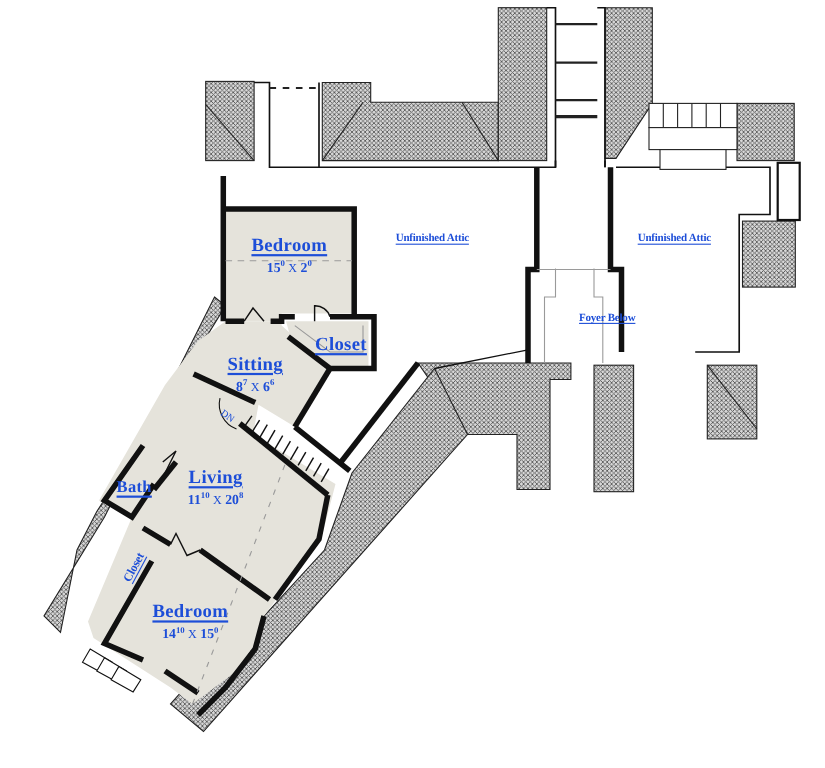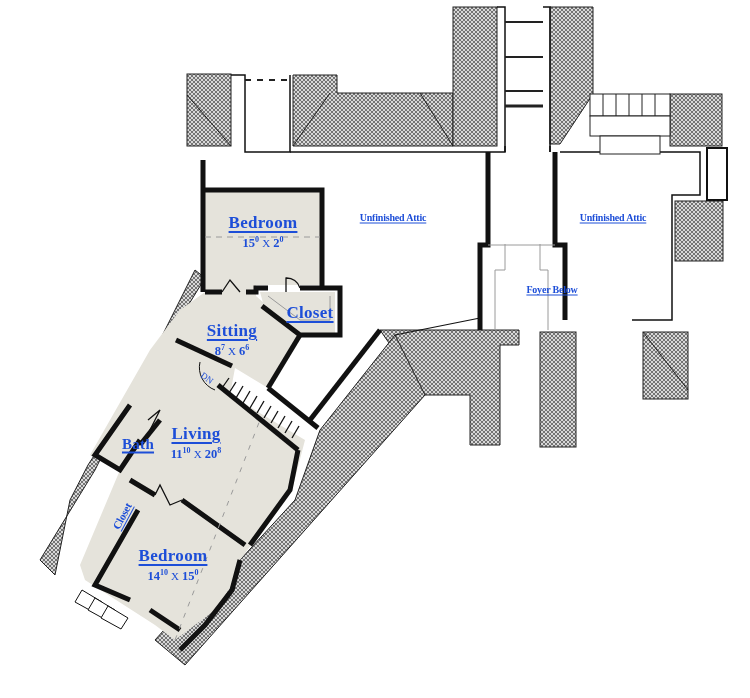--- a/index.html
+++ b/index.html
@@ -176,21 +176,21 @@
 
 <div class="label" style="left:196px; top:443px;">
   <div class="room-name">Living</div>
   <div class="room-dim">
     <span>11</span><sup>10</sup>
     <span style="font-weight:normal;font-size:11px;">X</span>
     <span>20</span><sup>8</sup>
   </div>
 </div>
 
-<div class="label" style="left:122px; top:444px;margin-left:16px;">
+<div class="label" style="left:122px; top:444px;">
   <div class="room-name" style="font-size:15px;">Bath</div>
 </div>
 
 <div class="label" style="left:122px; top:515px;">
   <div class="small-name rot" style="transform:rotate(-62deg);font-size:11px;">Closet</div>
 </div>
 
 <div class="label" style="left:173px; top:565px;">
   <div class="room-name">Bedroom</div>
   <div class="room-dim">

